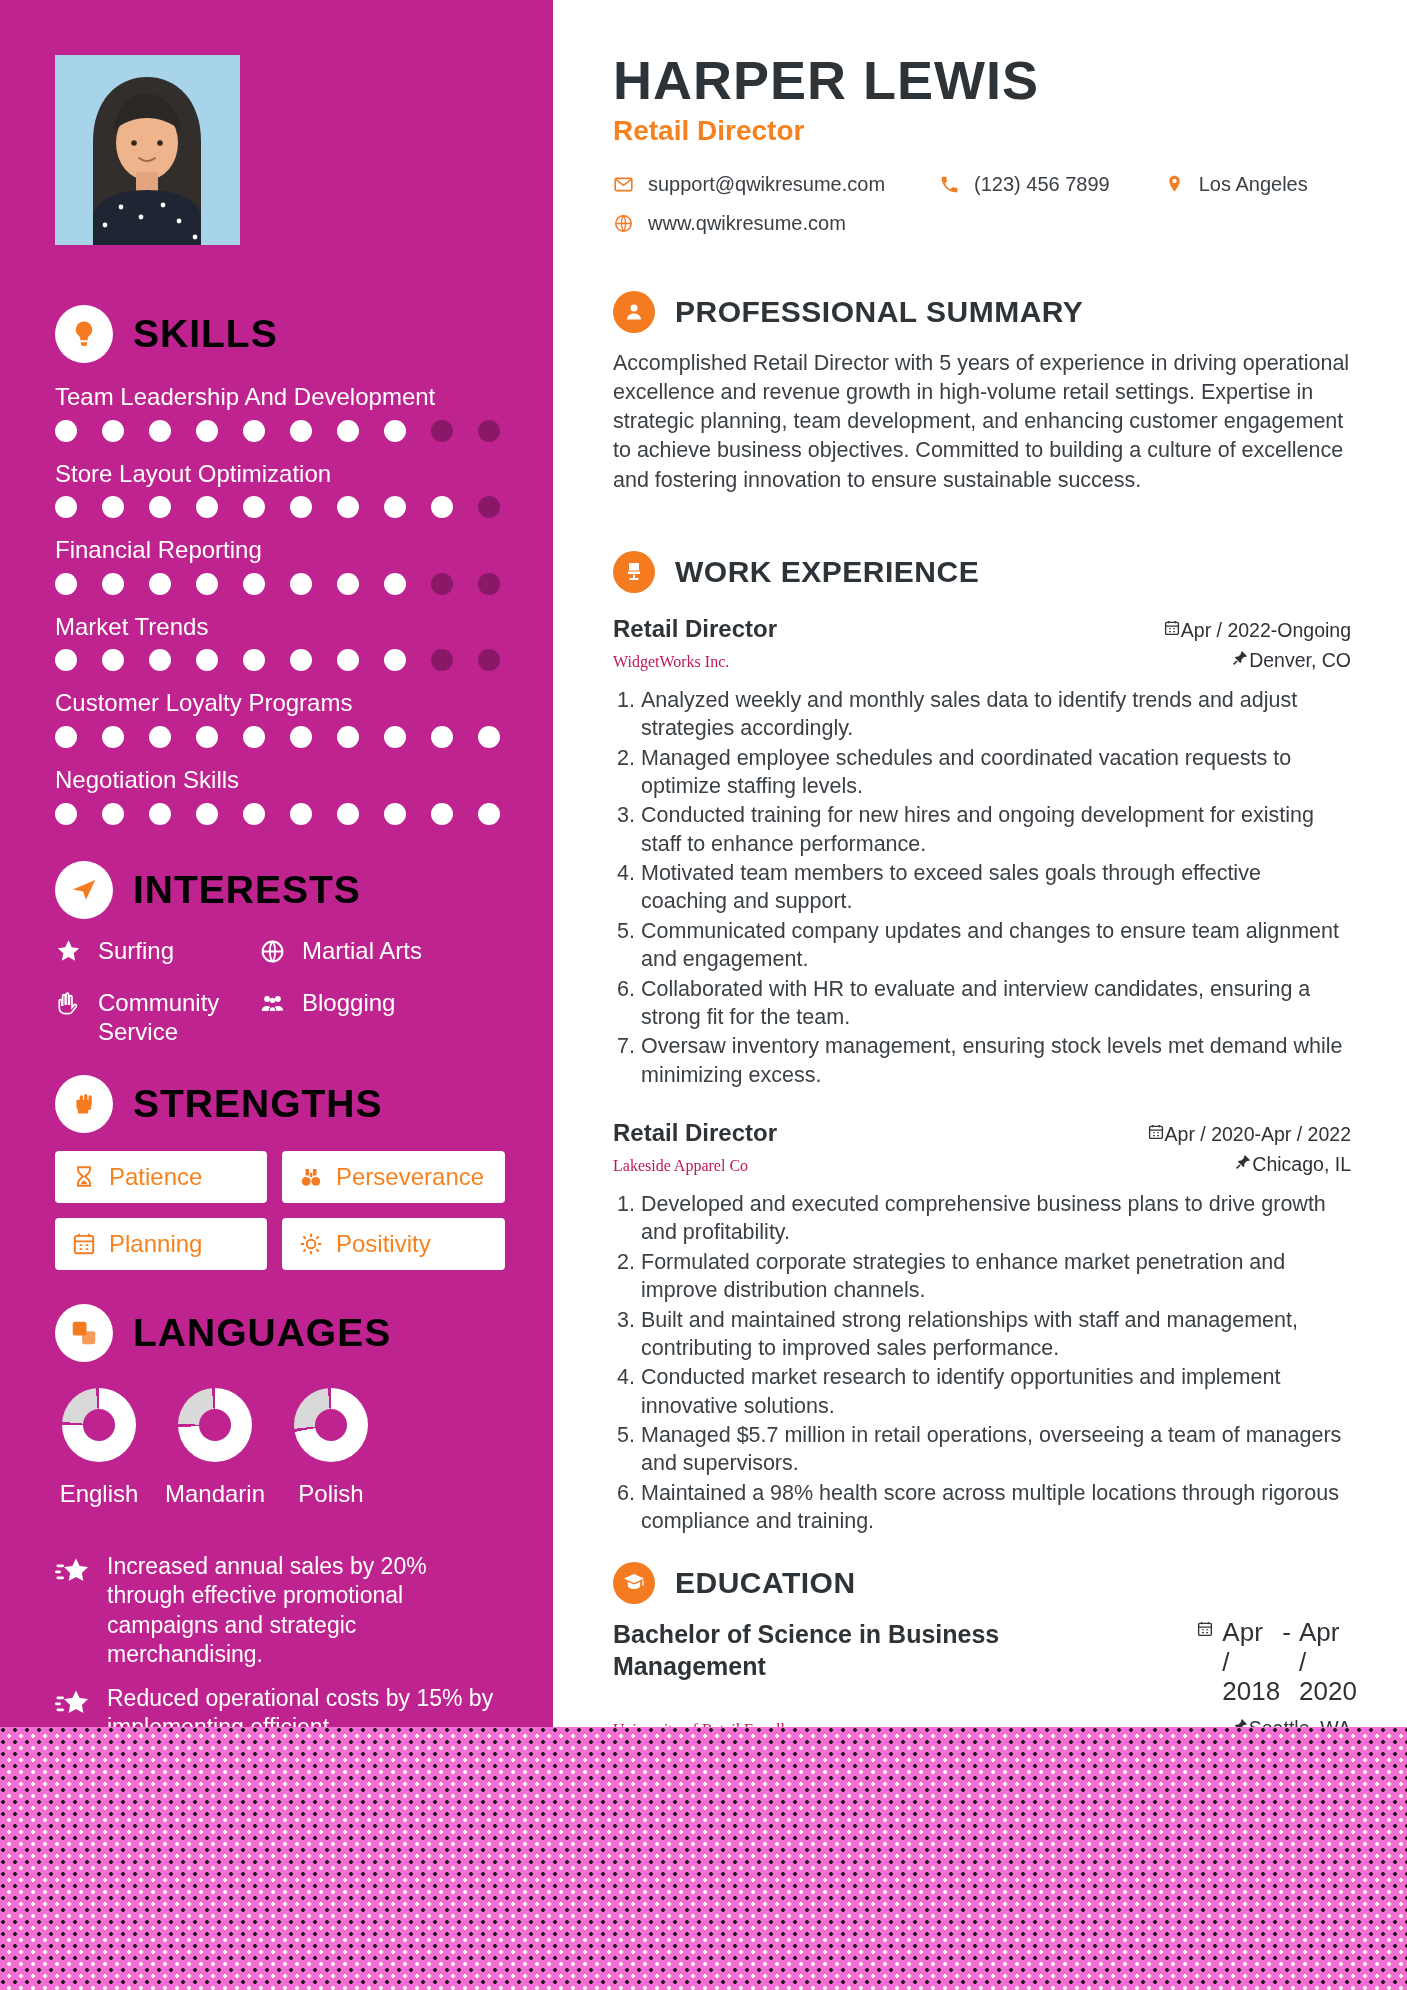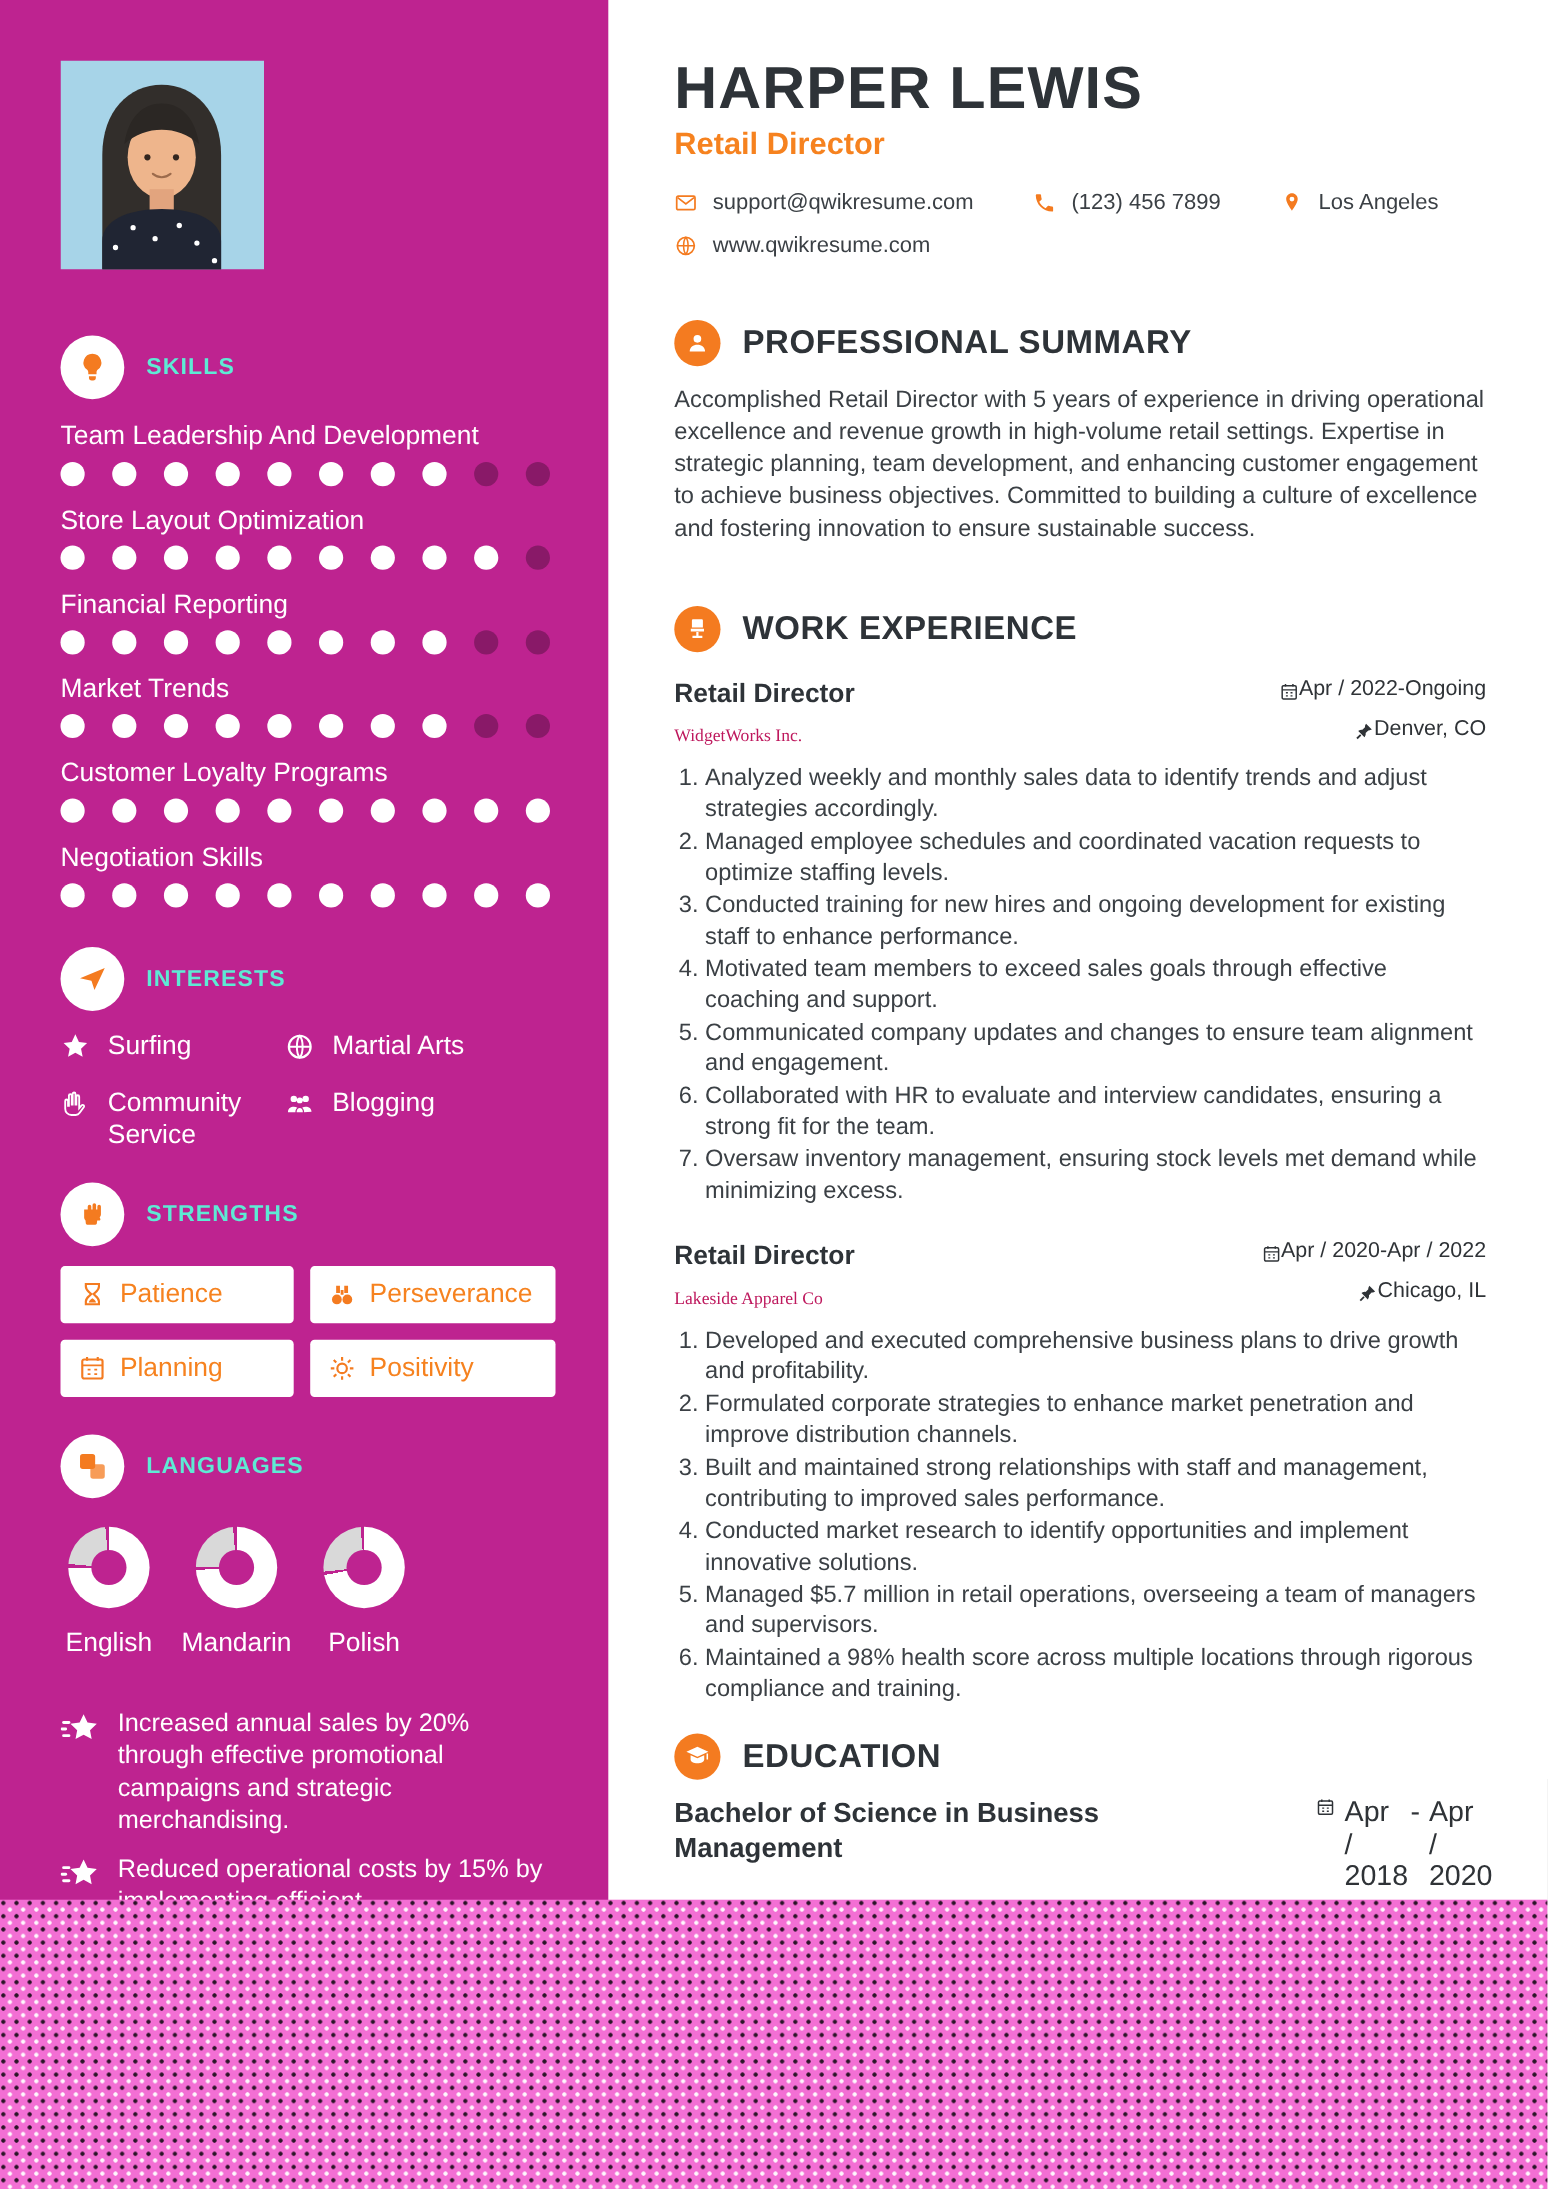--- a/index.html
+++ b/index.html
@@ -5,21 +5,21 @@
   html,body{margin:0;padding:0;background:#e8e8e8;}
   .page{position:relative;width:1407px;height:1990px;background:#fff;overflow:hidden;
         font-family:"Liberation Sans",sans-serif;color:#3b4045;}
   
   .sidebar{position:absolute;left:0;top:0;width:553px;height:100%;background:var(--magenta,#be2390);
            box-sizing:border-box;padding:55px 48px 0 55px;color:#fff;}
   .photo{width:185px;height:190px;display:block;}
   .sh{display:flex;align-items:center;gap:20px;}
   .sh-c{width:58px;height:58px;border-radius:50%;background:#fff;display:flex;align-items:center;justify-content:center;flex:none;color:var(--accent-icon,#f47b20);}
   .sh-c svg{width:30px;height:30px;}
-  .sh-t{font-size:21px;font-weight:bold;letter-spacing:1px;color:#5eead4;}
+  .sh-t{font-size:39px;font-weight:bold;letter-spacing:1px;color:#000000;}
   .skills{margin-top:60px;}
   .skills-list{margin-top:20px;}
   .skill{margin-bottom:16px;}
   .skill-label{font-size:24px;line-height:1.15;margin-bottom:9px;}
   .dots{display:flex;gap:25px;margin-bottom:18px;}
   .dot{width:22px;height:22px;border-radius:50%;background:rgba(0,0,0,.28);flex:none;}
   .dot.on{background:#fff;}
   .interests{margin-top:36px;}
   .int-grid{margin-top:18px;display:grid;grid-template-columns:200px 1fr;row-gap:24px;column-gap:4px;}
   .int-item{display:flex;gap:16px;align-items:flex-start;font-size:24px;line-height:1.2;color:#fff;}
@@ -51,21 +51,21 @@
   .c-gap{width:26px;}
   .msh{display:flex;align-items:center;gap:20px;margin-top:56px;}
   .msh-c{width:42px;height:42px;border-radius:50%;background:var(--accent-icon,#f47b20);display:flex;align-items:center;justify-content:center;flex:none;color:#fff;}
   .msh-c svg{width:24px;height:24px;}
   .msh-t{font-size:30px;font-weight:bold;letter-spacing:.5px;color:#2e3338;}
   .summary-text{margin-top:16px;font-size:21.5px;line-height:1.36;color:#3b4045;}
   .job{margin-top:22px;}
   .job + .job{margin-top:30px;}
   .job-head{display:flex;justify-content:space-between;align-items:baseline;}
   .job-title{font-size:24px;font-weight:bold;color:#2e3338;}
-  .job-meta{display:flex;align-items:flex-end;gap:0;font-size:19.5px;color:#2f3337;}
+  .job-meta{display:flex;align-items:flex-start;gap:0;font-size:19.5px;color:#2f3337;}
   .job-meta svg{width:18px;height:18px;color:#2f3337;flex:none;}
   .job-sub{display:flex;justify-content:space-between;align-items:baseline;margin-top:6px;}
   .company{font-size:16px;color:#be185d;font-family:Liberation Serif, serif;}
   .bullets{margin:14px 0 0 0;padding-left:28px;font-size:21.5px;line-height:1.32;color:#3b4045;}
   .bullets li{margin-bottom:1px;}
   .edu{margin-top:26px;}
   .edu-head{display:flex;justify-content:space-between;margin-top:14px;}
   .degree{font-size:25px;font-weight:bold;color:#2e3338;line-height:1.3;max-width:430px;}
   .edu-dates{display:flex;gap:8px;font-size:26px;color:#2f3337;line-height:1.15;}
   .edu-dates svg{width:18px;height:18px;margin-top:2px;}

